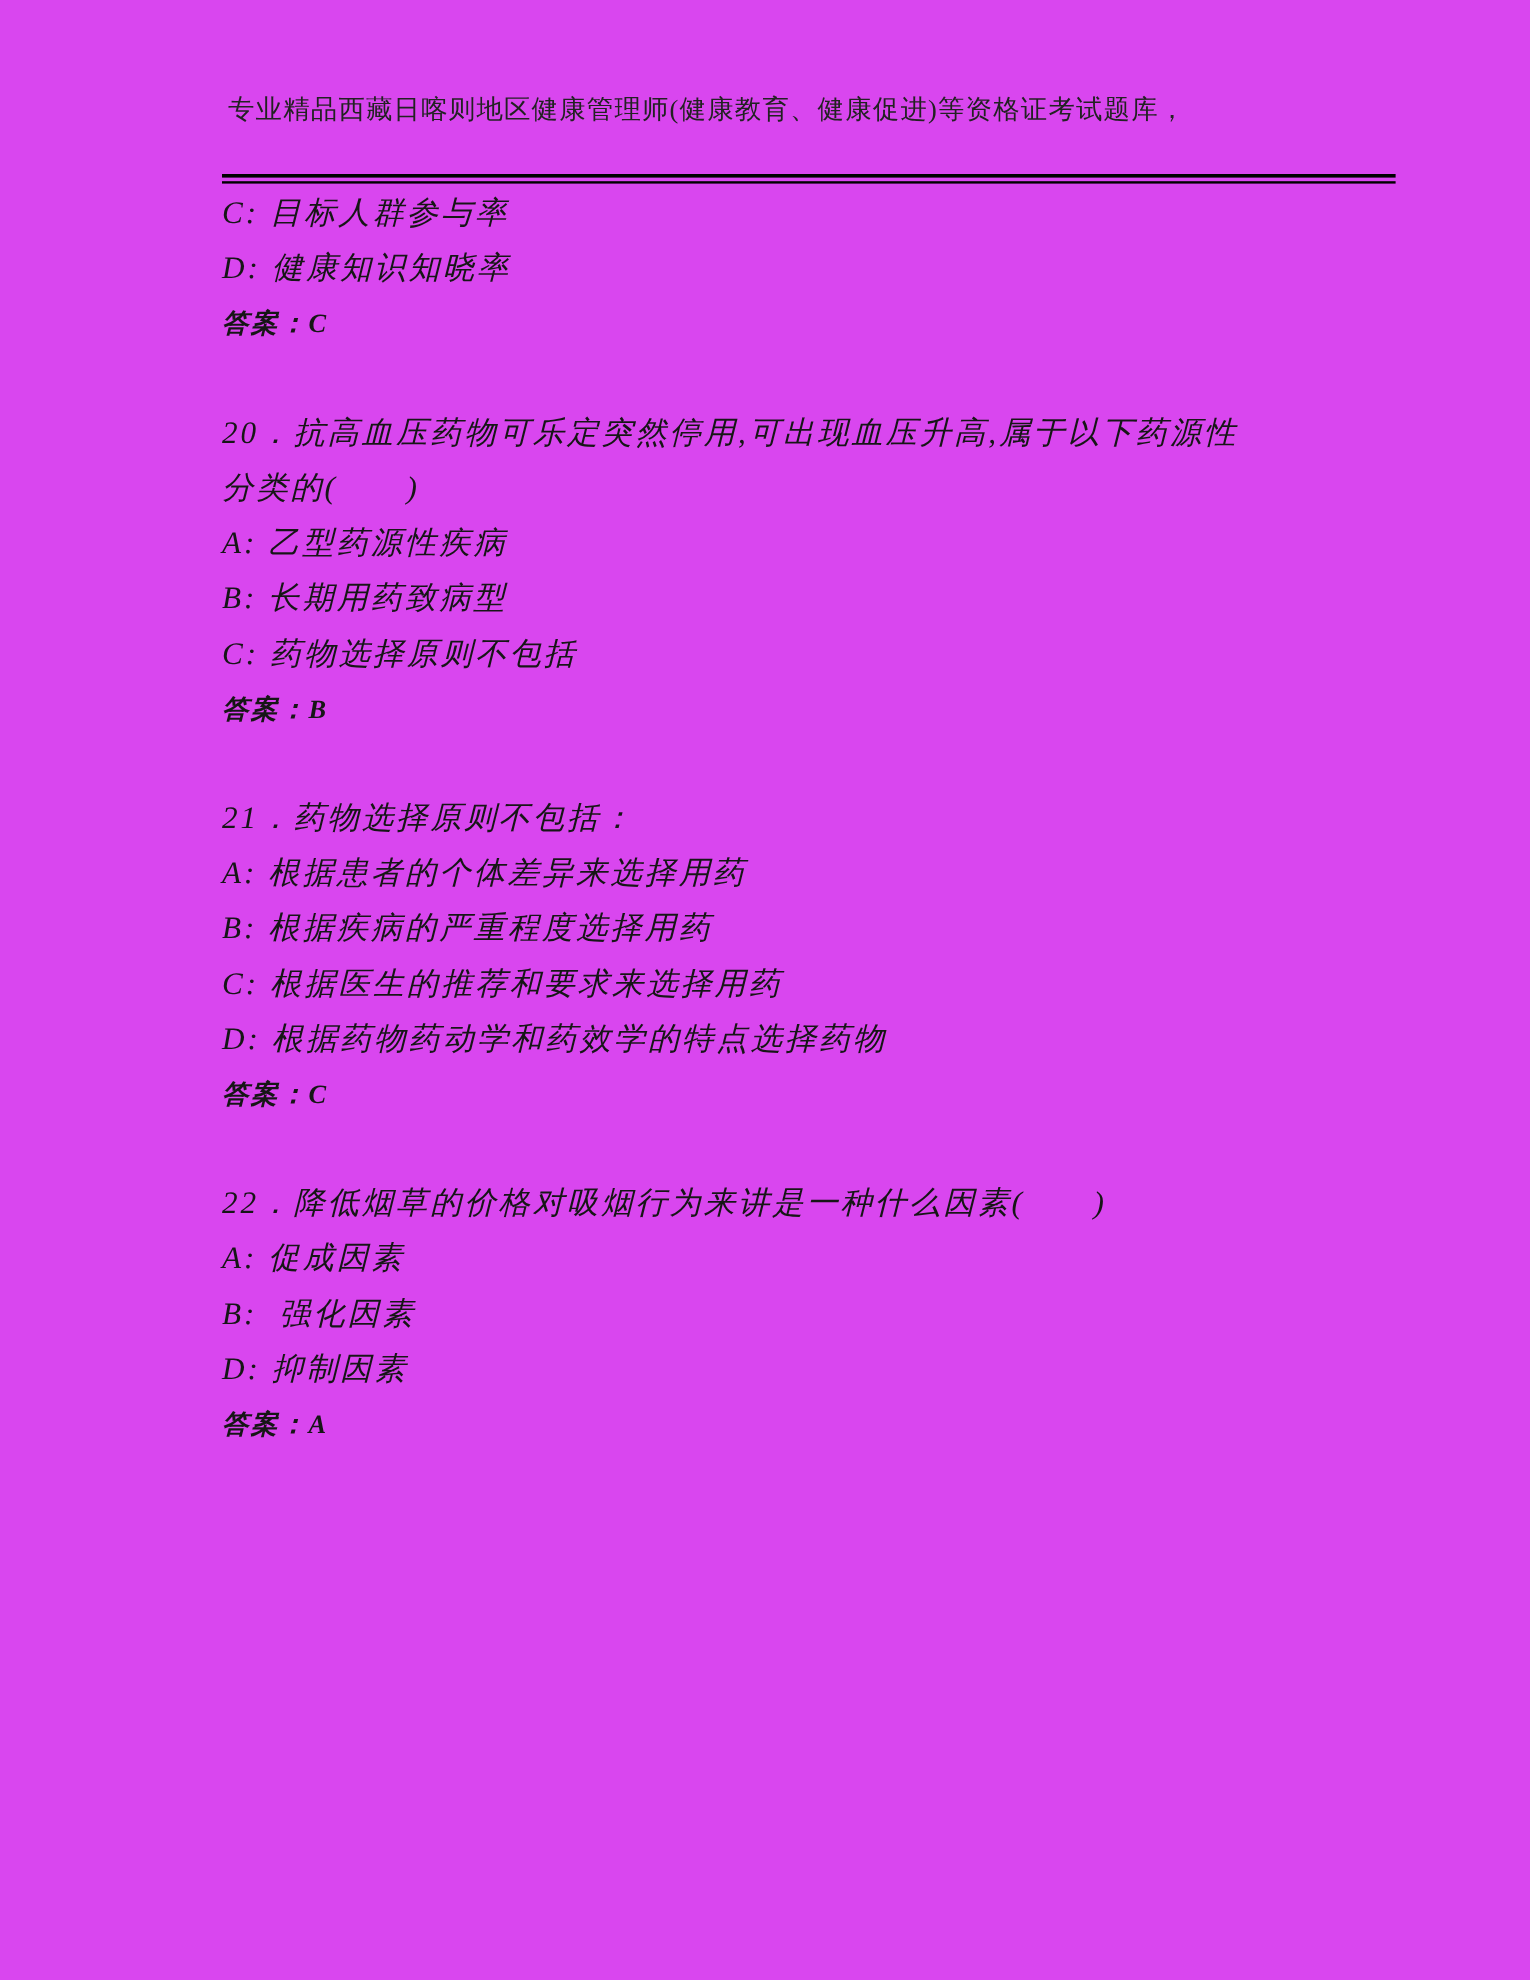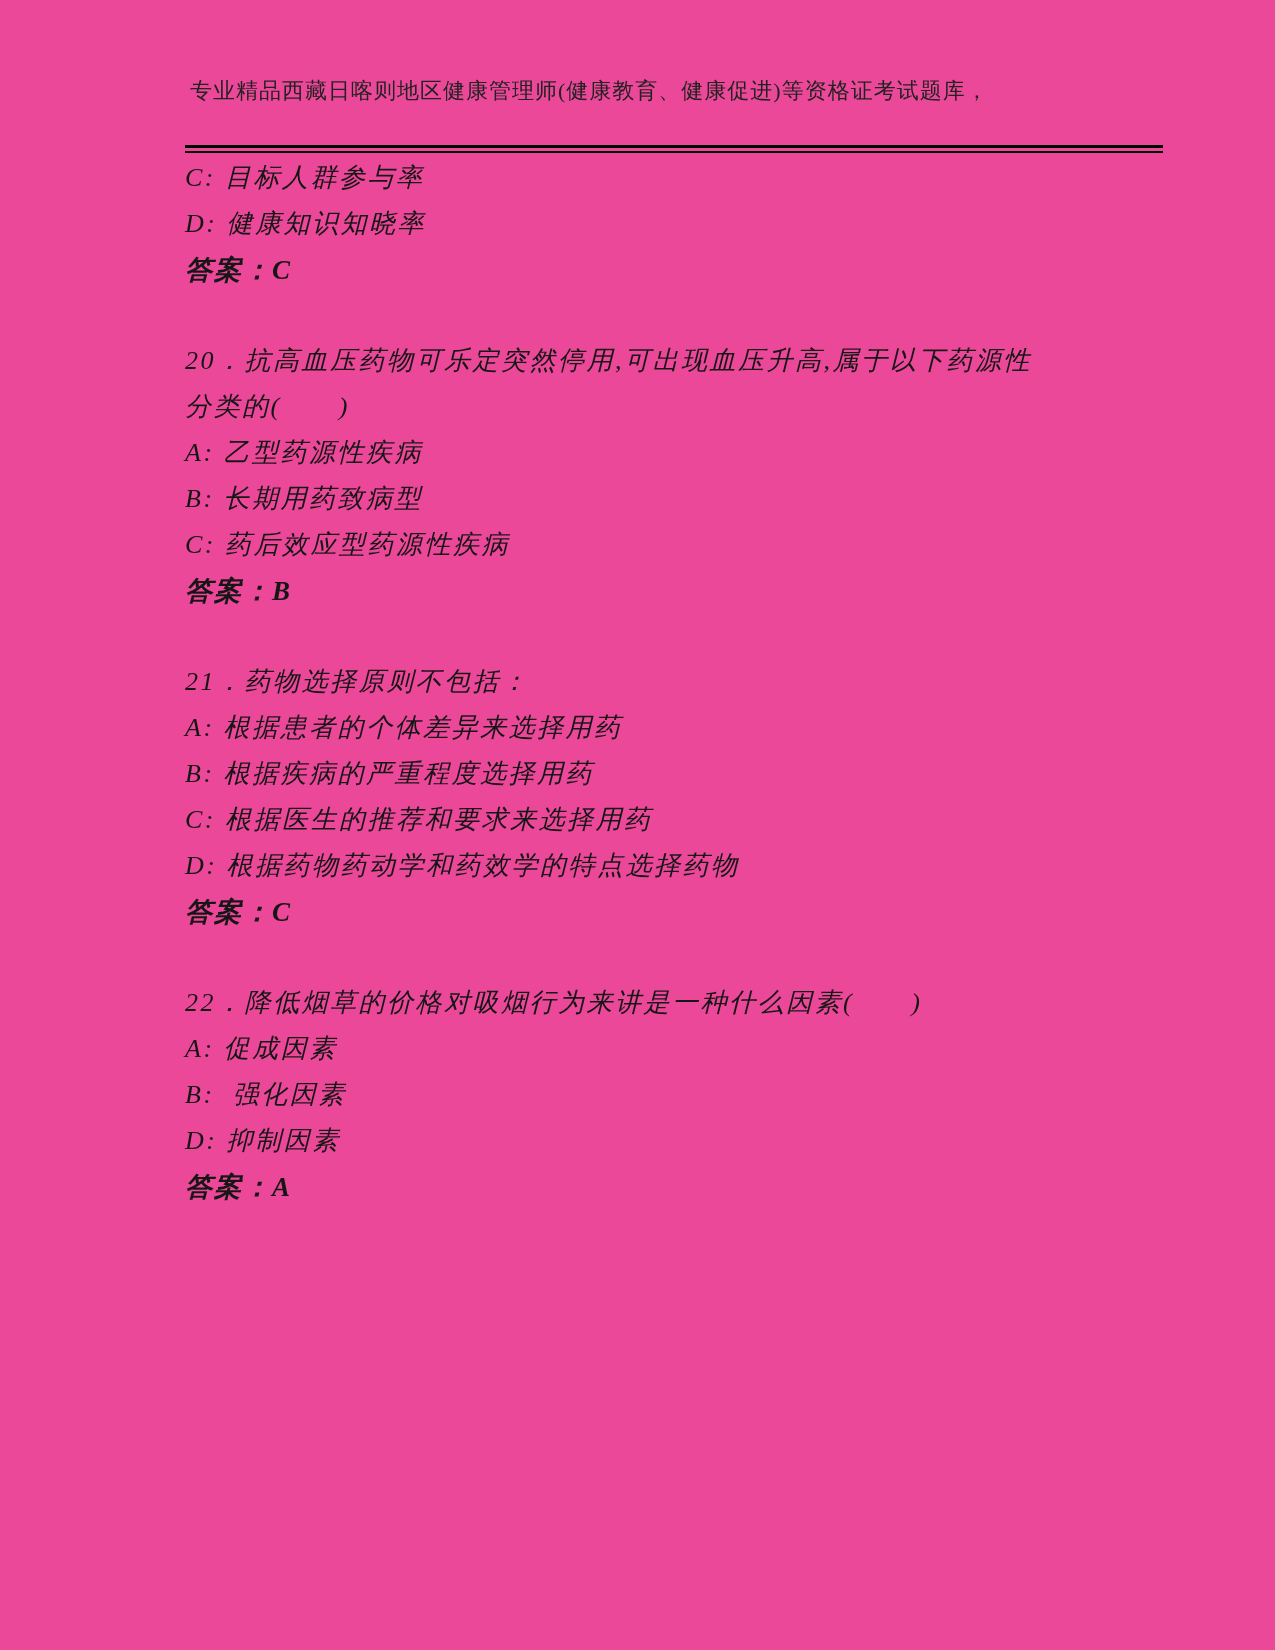--- a/index.html
+++ b/index.html
@@ -2,21 +2,21 @@
 <html><head>
 <meta charset="utf-8">
 <style>
   * { margin: 0; padding: 0; box-sizing: border-box; }
   html, body { background: #ffffff; }
   .page {
     position: relative;
     width: 1275px;
     height: 1650px;
     margin: 0 auto;
-    background: #ec4899;
+    background: #d946ef;
     overflow: hidden;
     font-family: "Liberation Serif", "DejaVu Serif", serif;
     color: #161616;
   }
   .doc-header {
     margin: 74px 100px 0 190px;
     font-size: 22px;
     line-height: 33px;
     letter-spacing: 1px;
     color: #222222;
@@ -30,21 +30,21 @@
   .doc-body {
     margin: 2px 95px 0 185px;
     font-size: 26px;
     line-height: 46px;
     letter-spacing: 2.5px;
     font-style: italic;
   }
   .line { white-space: pre-wrap; }
   .answer {
     font-weight: bold;
-    font-size: 27px;
+    font-size: 22px;
     letter-spacing: 2px;
   }
   .qblock { margin-top: 45px; }
 </style>
 </head>
 <body>
 
 <div class="page">
 
   <div class="doc-header">
@@ -62,21 +62,21 @@
       <div class="line">C: 目标人群参与率</div>
       <div class="line">D: 健康知识知晓率</div>
       <div class="line answer">答案：C</div>
     </div>
 
     <div class="qblock">
       <div class="line">20．抗高血压药物可乐定突然停用,可出现血压升高,属于以下药源性</div>
       <div class="line">分类的(　　)</div>
       <div class="line">A: 乙型药源性疾病</div>
       <div class="line">B: 长期用药致病型</div>
-      <div class="line">C: 药后效应型药源性疾病</div>
+      <div class="line">C: 药物选择原则不包括</div>
       <div class="line answer">答案：B</div>
     </div>
 
     <div class="qblock">
       <div class="line">21．药物选择原则不包括：</div>
       <div class="line">A: 根据患者的个体差异来选择用药</div>
       <div class="line">B: 根据疾病的严重程度选择用药</div>
       <div class="line">C: 根据医生的推荐和要求来选择用药</div>
       <div class="line">D: 根据药物药动学和药效学的特点选择药物</div>
       <div class="line answer">答案：C</div>

